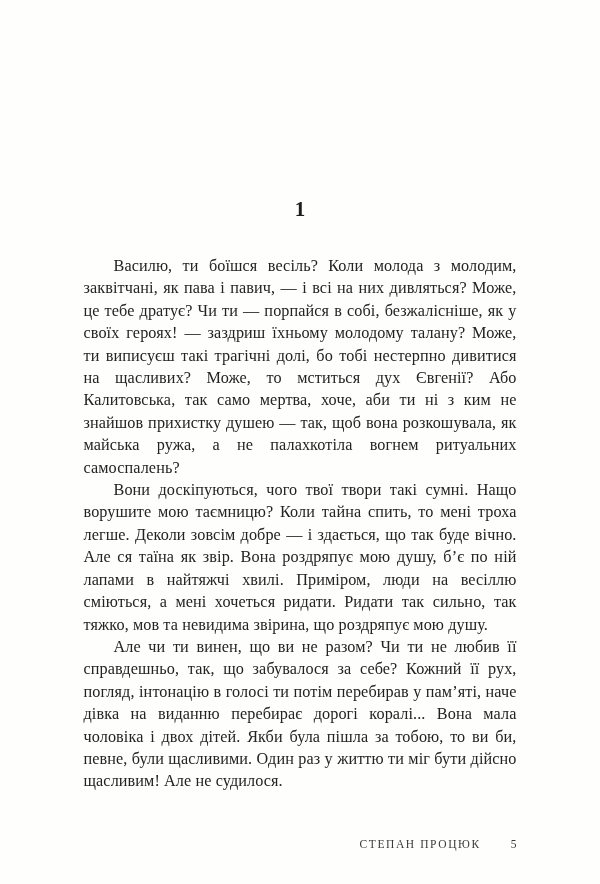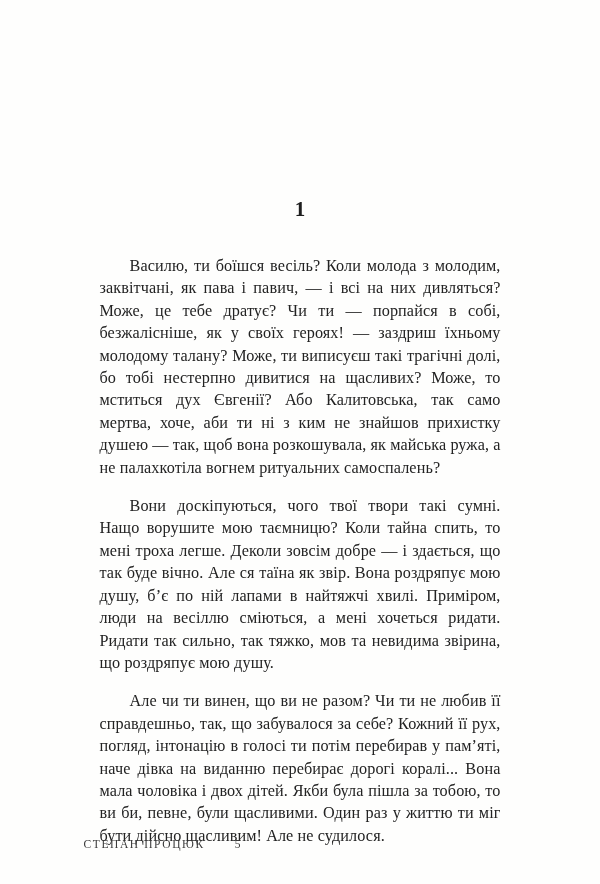--- a/index.html
+++ b/index.html
@@ -21,36 +21,37 @@
       padding-top: 197px;
     }
     .chapter-number {
       text-align: center;
       font-size: 21px;
       font-weight: 700;
       color: #1e1e1e;
       margin: 0 0 33px 0;
     }
     .body-text p {
-      margin: 16px;
+      margin: 0;
       font-size: 16.2px;
       line-height: 22.4px;
       text-align: justify;
       text-indent: 30px;
       letter-spacing: 0.1px;
       color: #232323;
     }
     .footer {
       position: absolute;
       top: 838px;
       left: 0;
       right: 0;
       width: 433px;
       margin: 0 auto;
       display: flex;
+      justify-content: flex-end;
       align-items: baseline;
       gap: 30px;
       font-size: 11.5px;
       color: #3a3a3a;
     }
     .footer .author {
       letter-spacing: 1.6px;
     }
     .footer .pagenum {
       letter-spacing: 0;

